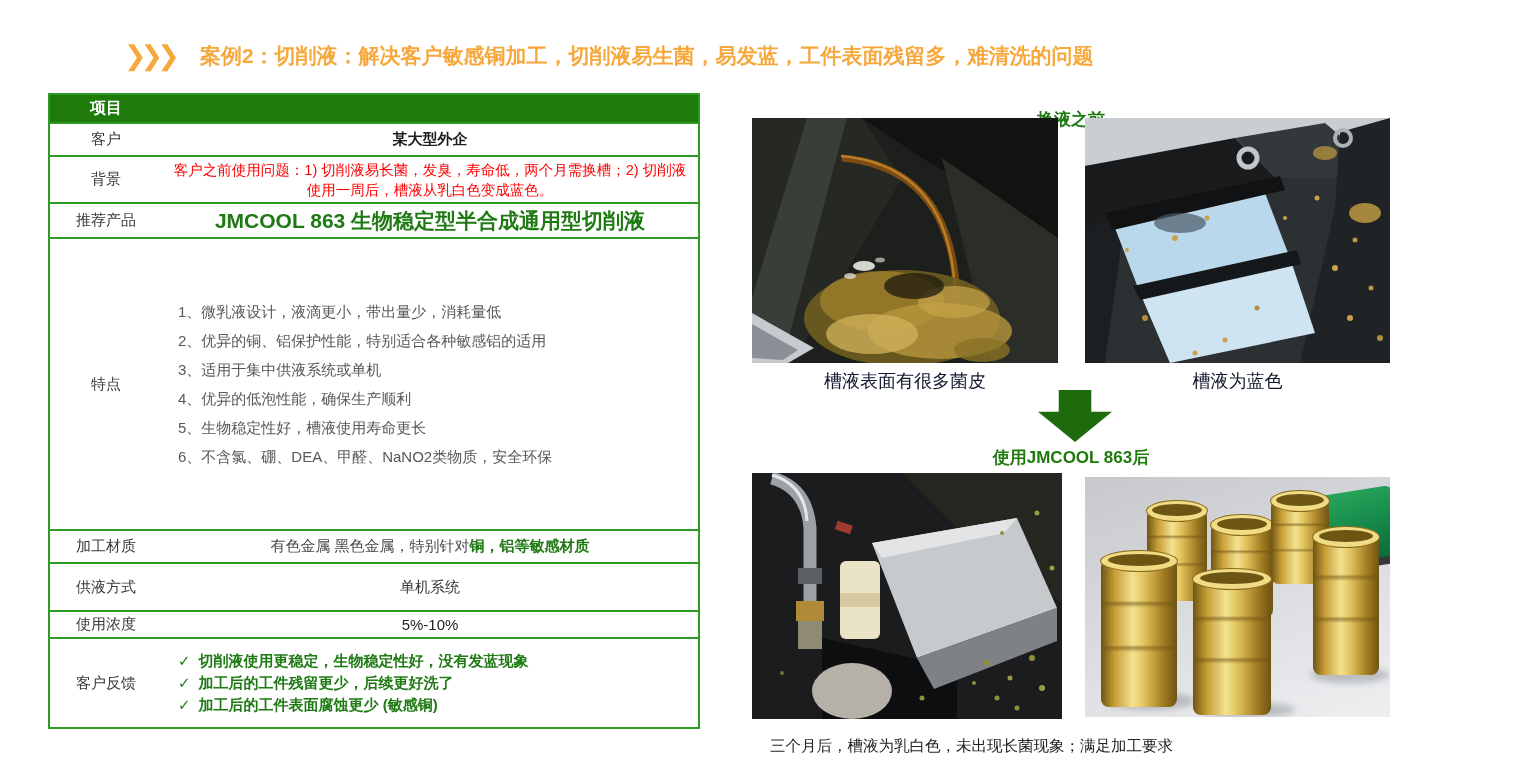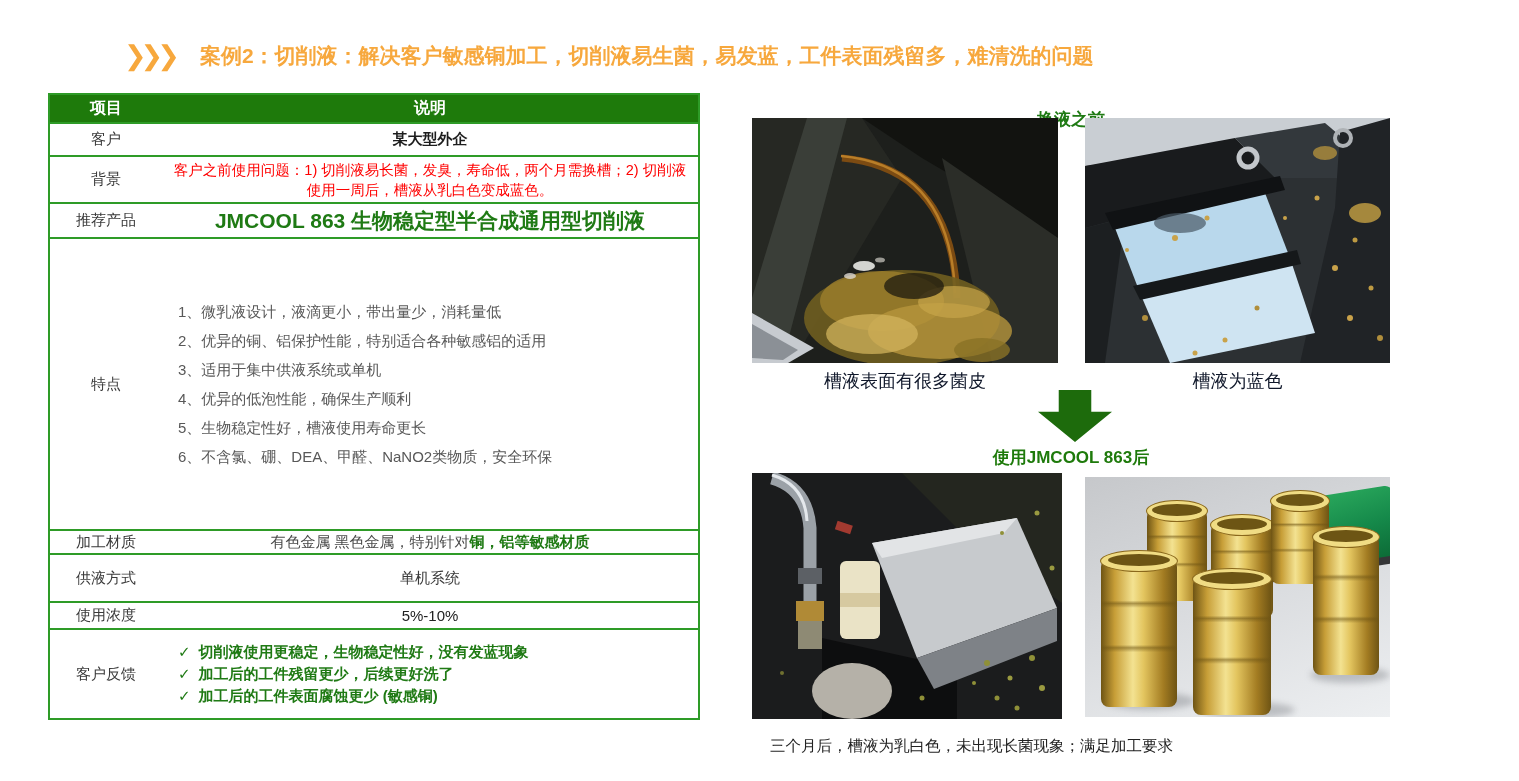--- a/index.html
+++ b/index.html
@@ -22,21 +22,21 @@
   .tbl-row.header { border-top:none; background:#1E7A0B; height:27px; }
   .tbl-row.header .lbl, .tbl-row.header .val { color:#ffffff; font-weight:bold; font-size:16px; }
   .lbl { width:112px; flex:0 0 112px; display:flex; align-items:center; justify-content:center; font-size:15px; color:#3a3a3a; text-align:center; }
   .val { flex:1; display:flex; align-items:center; justify-content:center; text-align:center; font-size:15px; color:#4a4a4a; padding:2px 8px; }
   .r-customer { height:33px; } .r-customer .val { font-weight:bold; color:#1d1d1d; }
   .r-background { height:47px; } .r-background .val { color:#FF0000; line-height:20px; font-size:14.5px; }
   .r-product { height:35px; } .r-product .val { font-weight:bold; color:#1F7A14; font-size:21px; }
   .r-features { height:292px; }
   .r-features .val { flex-direction:column; align-items:flex-start; justify-content:center; text-align:left; padding-left:16px; color:#585858; }
   .r-features .val div { line-height:29px; }
-  .r-materials { height:24px; }
+  .r-materials { height:33px; }
   .r-materials .hl { font-weight:bold; color:#1F7A14; }
   .r-process { height:33px; } .r-process .val { color:#585858; }
   .r-supply { height:48px; } .r-supply .val { color:#3a3a3a; }
   .r-conc { height:27px; } .r-conc .val { color:#222; }
   .r-feedback { height:90px; }
   .r-feedback .val { flex-direction:column; align-items:flex-start; justify-content:center; text-align:left; padding-left:16px; }
   .r-feedback .val div { line-height:22px; font-weight:bold; color:#1F7A14; font-size:15px; }
   .r-feedback .tick { margin-right:8px; font-weight:bold; }
 
   
@@ -77,21 +77,20 @@
 <body>
 
 <div class="title-row">
   <span class="chevrons">❯❯❯</span>
   <span class="page-title">案例2：切削液：解决客户敏感铜加工，切削液易生菌，易发蓝，工件表面残留多，难清洗的问题</span>
 </div>
 
 <div class="tbl">
   <div class="tbl-row header">
     <div class="lbl">项目</div>
-    <div class="val">说明</div>
   </div>
 
   <div class="tbl-row r-customer">
     <div class="lbl">客户</div>
     <div class="val">某大型外企</div>
   </div>
 
   <div class="tbl-row r-background">
     <div class="lbl">背景</div>
     <div class="val">客户之前使用问题：1) 切削液易长菌，发臭，寿命低，两个月需换槽；2) 切削液使用一周后，槽液从乳白色变成蓝色。</div>

